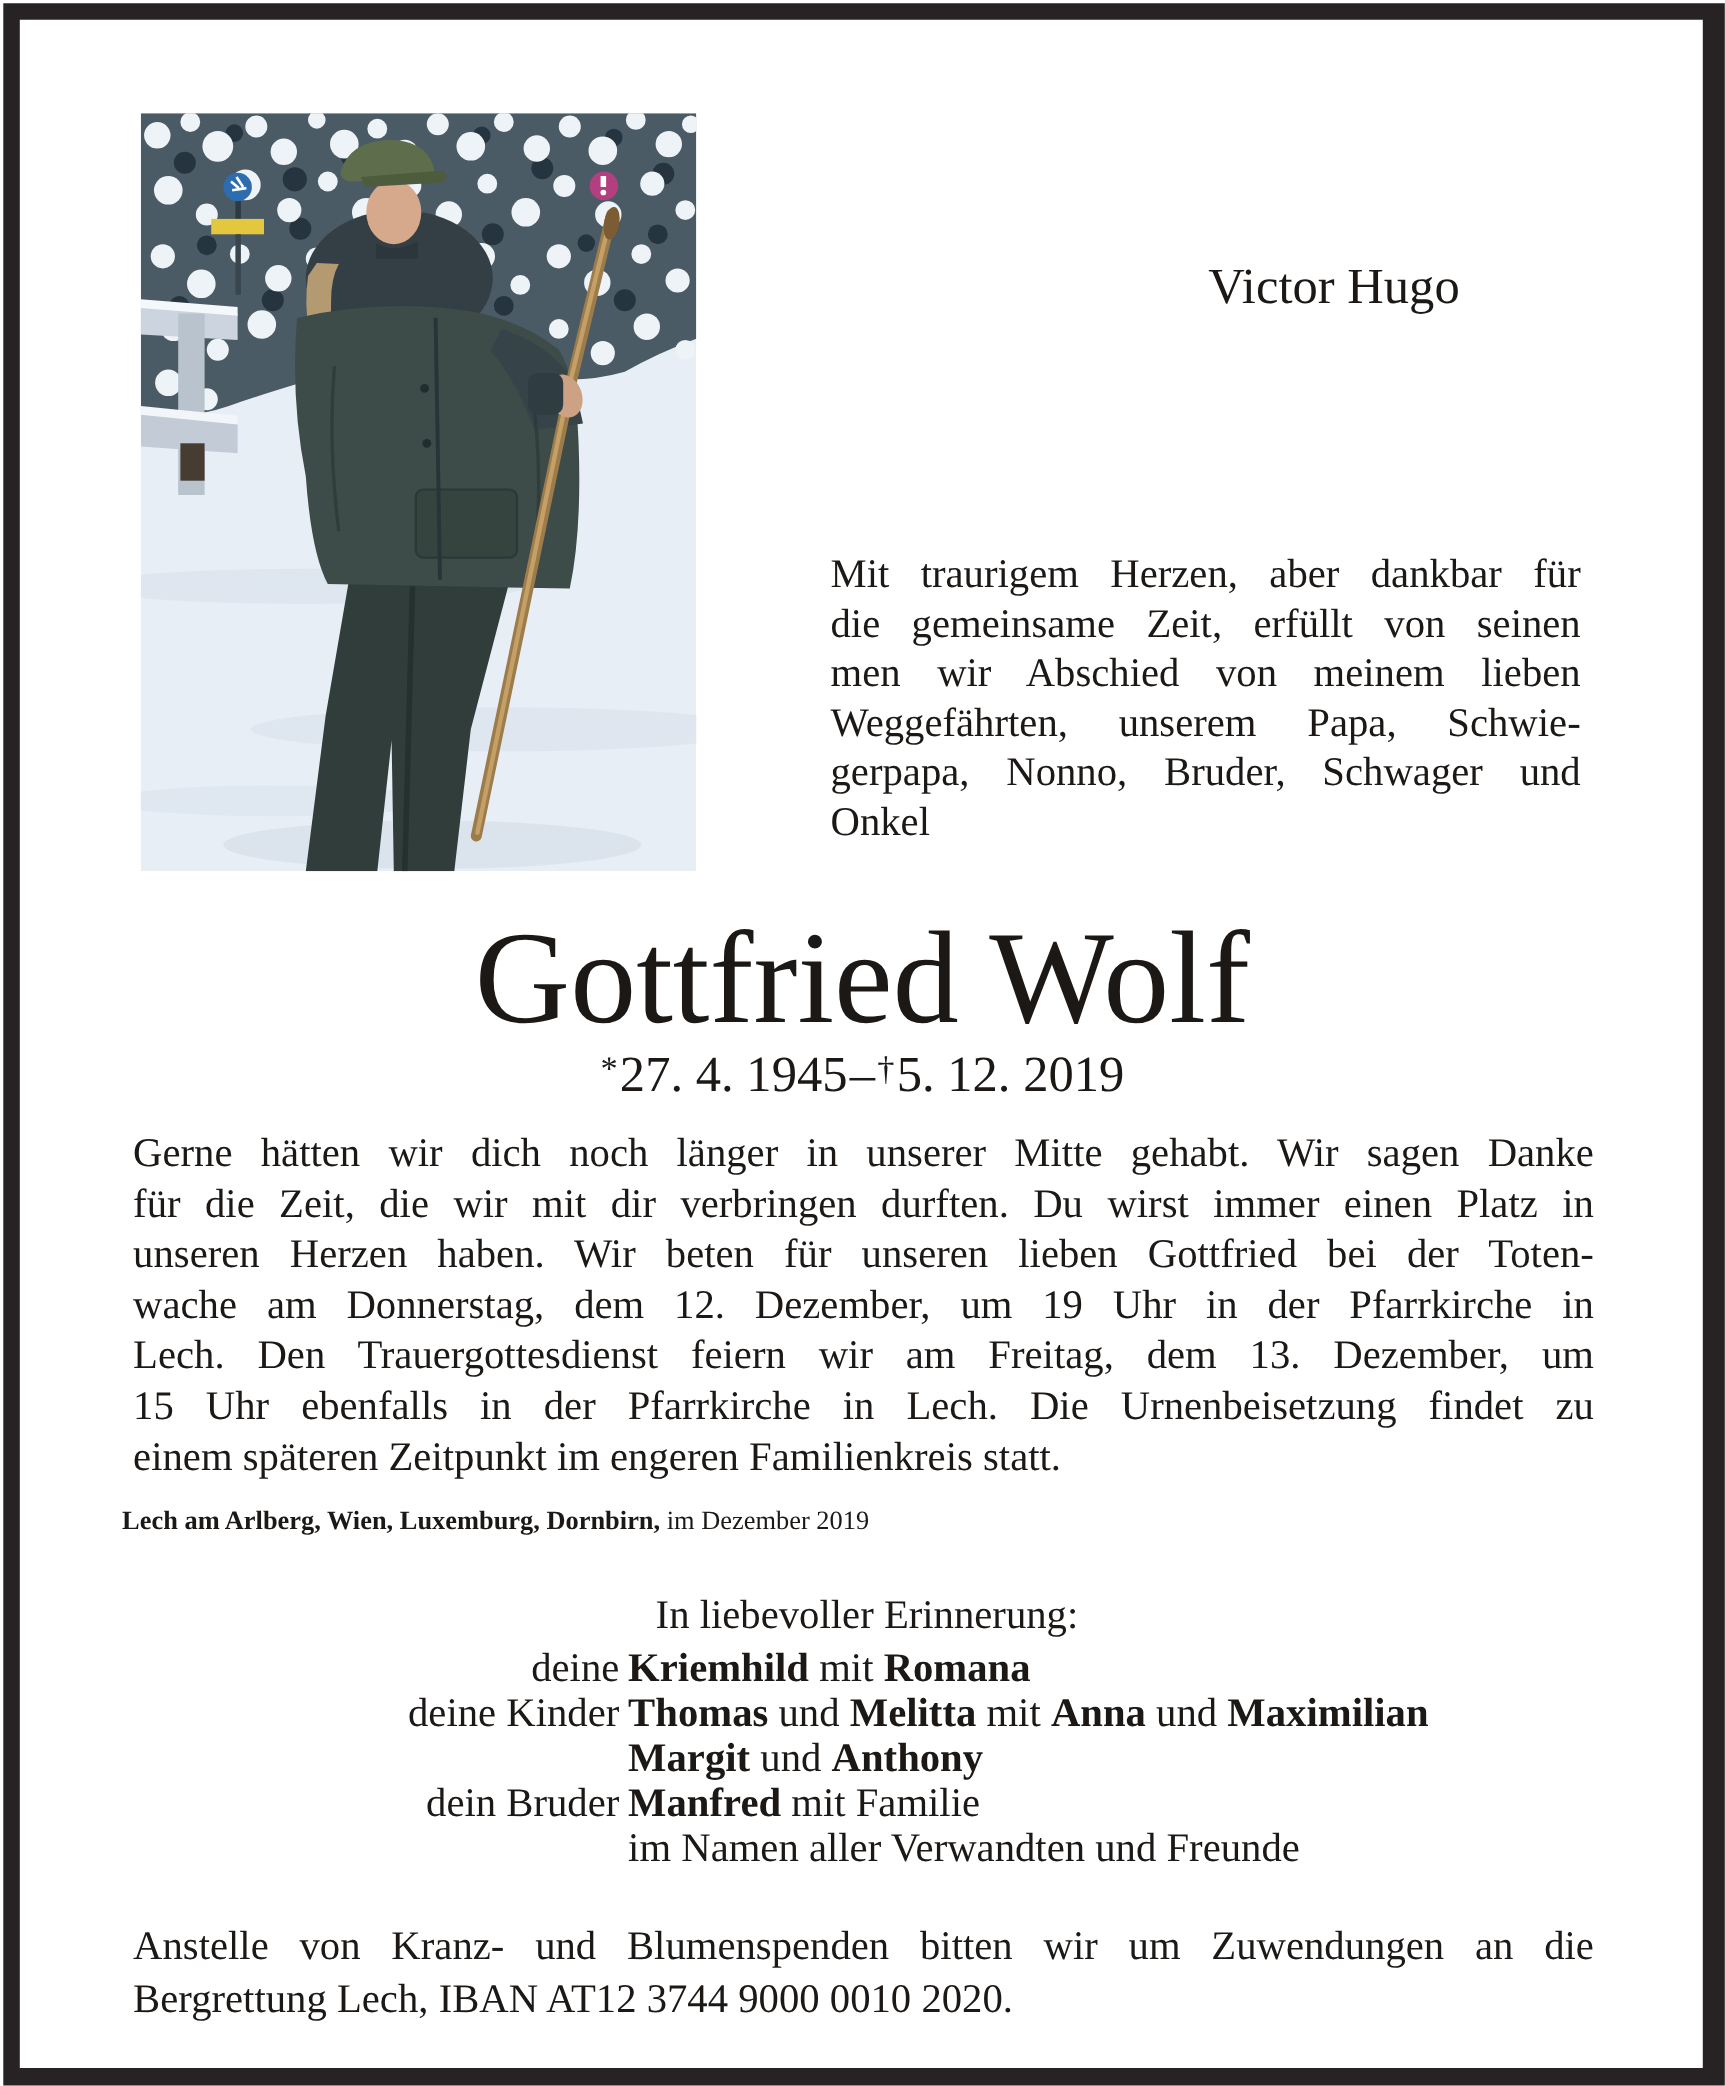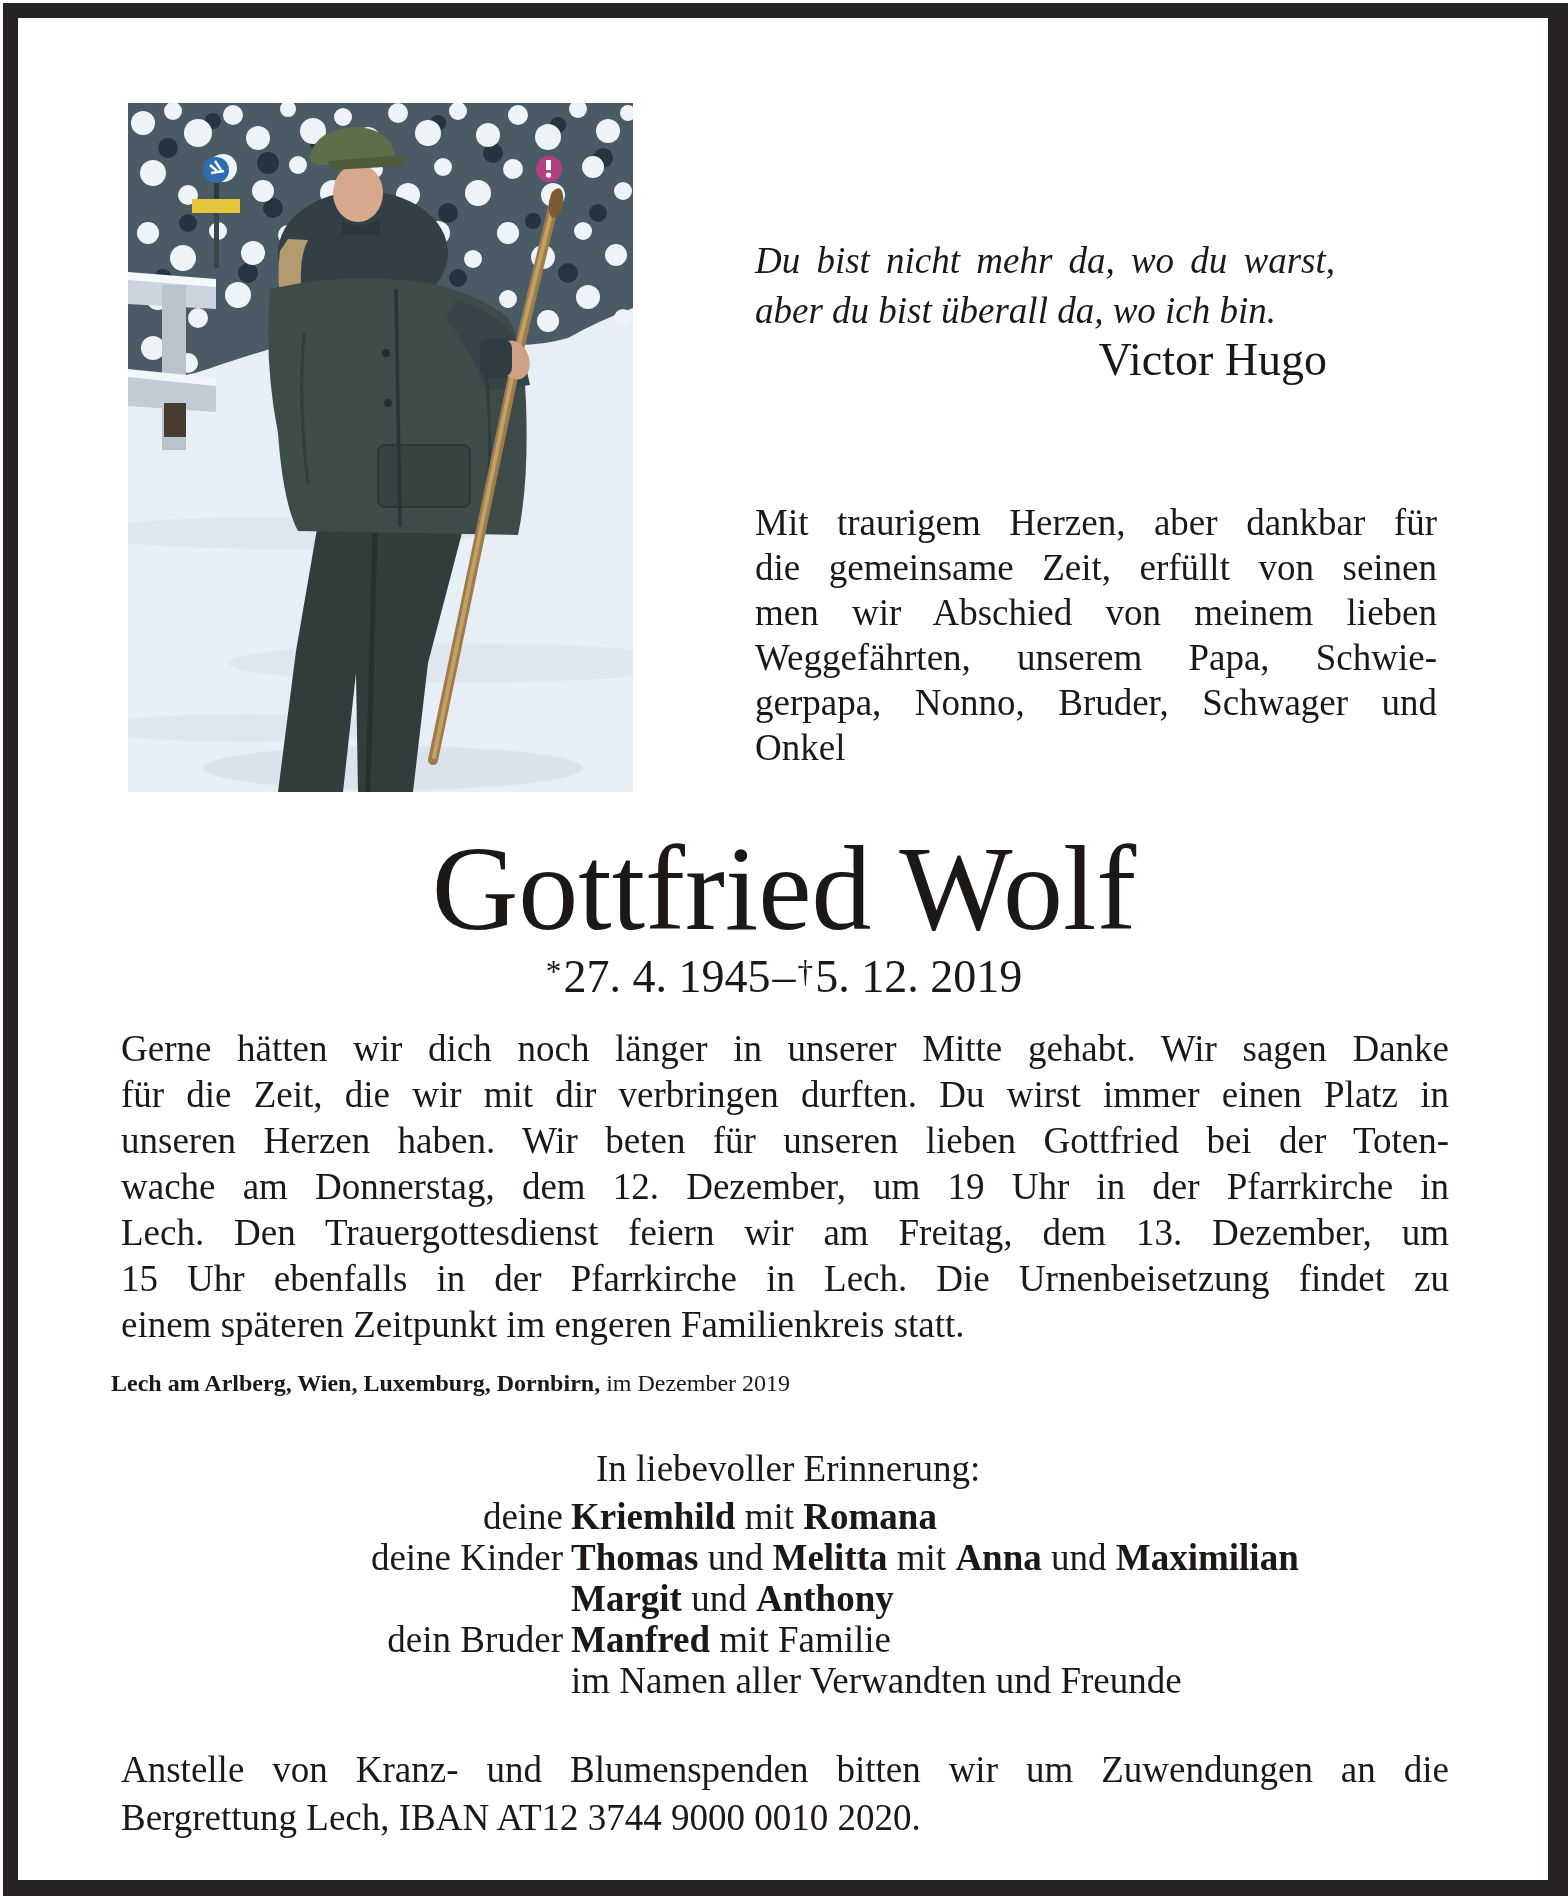--- a/index.html
+++ b/index.html
@@ -227,24 +227,20 @@
       <path d="M427,95 L389,250 L306,654" stroke="#c4a067" stroke-width="4" fill="none" stroke-linecap="round"></path>
       <ellipse cx="428" cy="100" rx="7" ry="15" fill="#7c5c33" transform="rotate(10 428 100)"></ellipse>
     </g>
 
     <ellipse cx="386" cy="257" rx="15" ry="20" fill="#cda184" transform="rotate(-20 386 257)"></ellipse>
     <rect x="352" y="236" width="32" height="38" rx="9" fill="#2f3d42"></rect>
   </svg>
 </div>
 
 <div class="quote-block">
-  <div style="text-align:left;">
-      <div class="jline">Du bist nicht mehr da, wo du warst,</div>
-      <div class="jline last">aber du bist überall da, wo ich bin.</div>
-    </div>
   <div class="quote-attribution">Victor Hugo</div>
 </div>
 
 <div class="intro-paragraph">
     <div class="jline">Mit traurigem Herzen, aber dankbar für</div>
     <div class="jline">die gemeinsame Zeit, erfüllt von seinen</div>
     <div class="jline">men wir Abschied von meinem lieben</div>
     <div class="jline">Weggefährten, unserem Papa, Schwie-</div>
     <div class="jline">gerpapa, Nonno, Bruder, Schwager und</div>
     <div class="jline last">Onkel</div>

